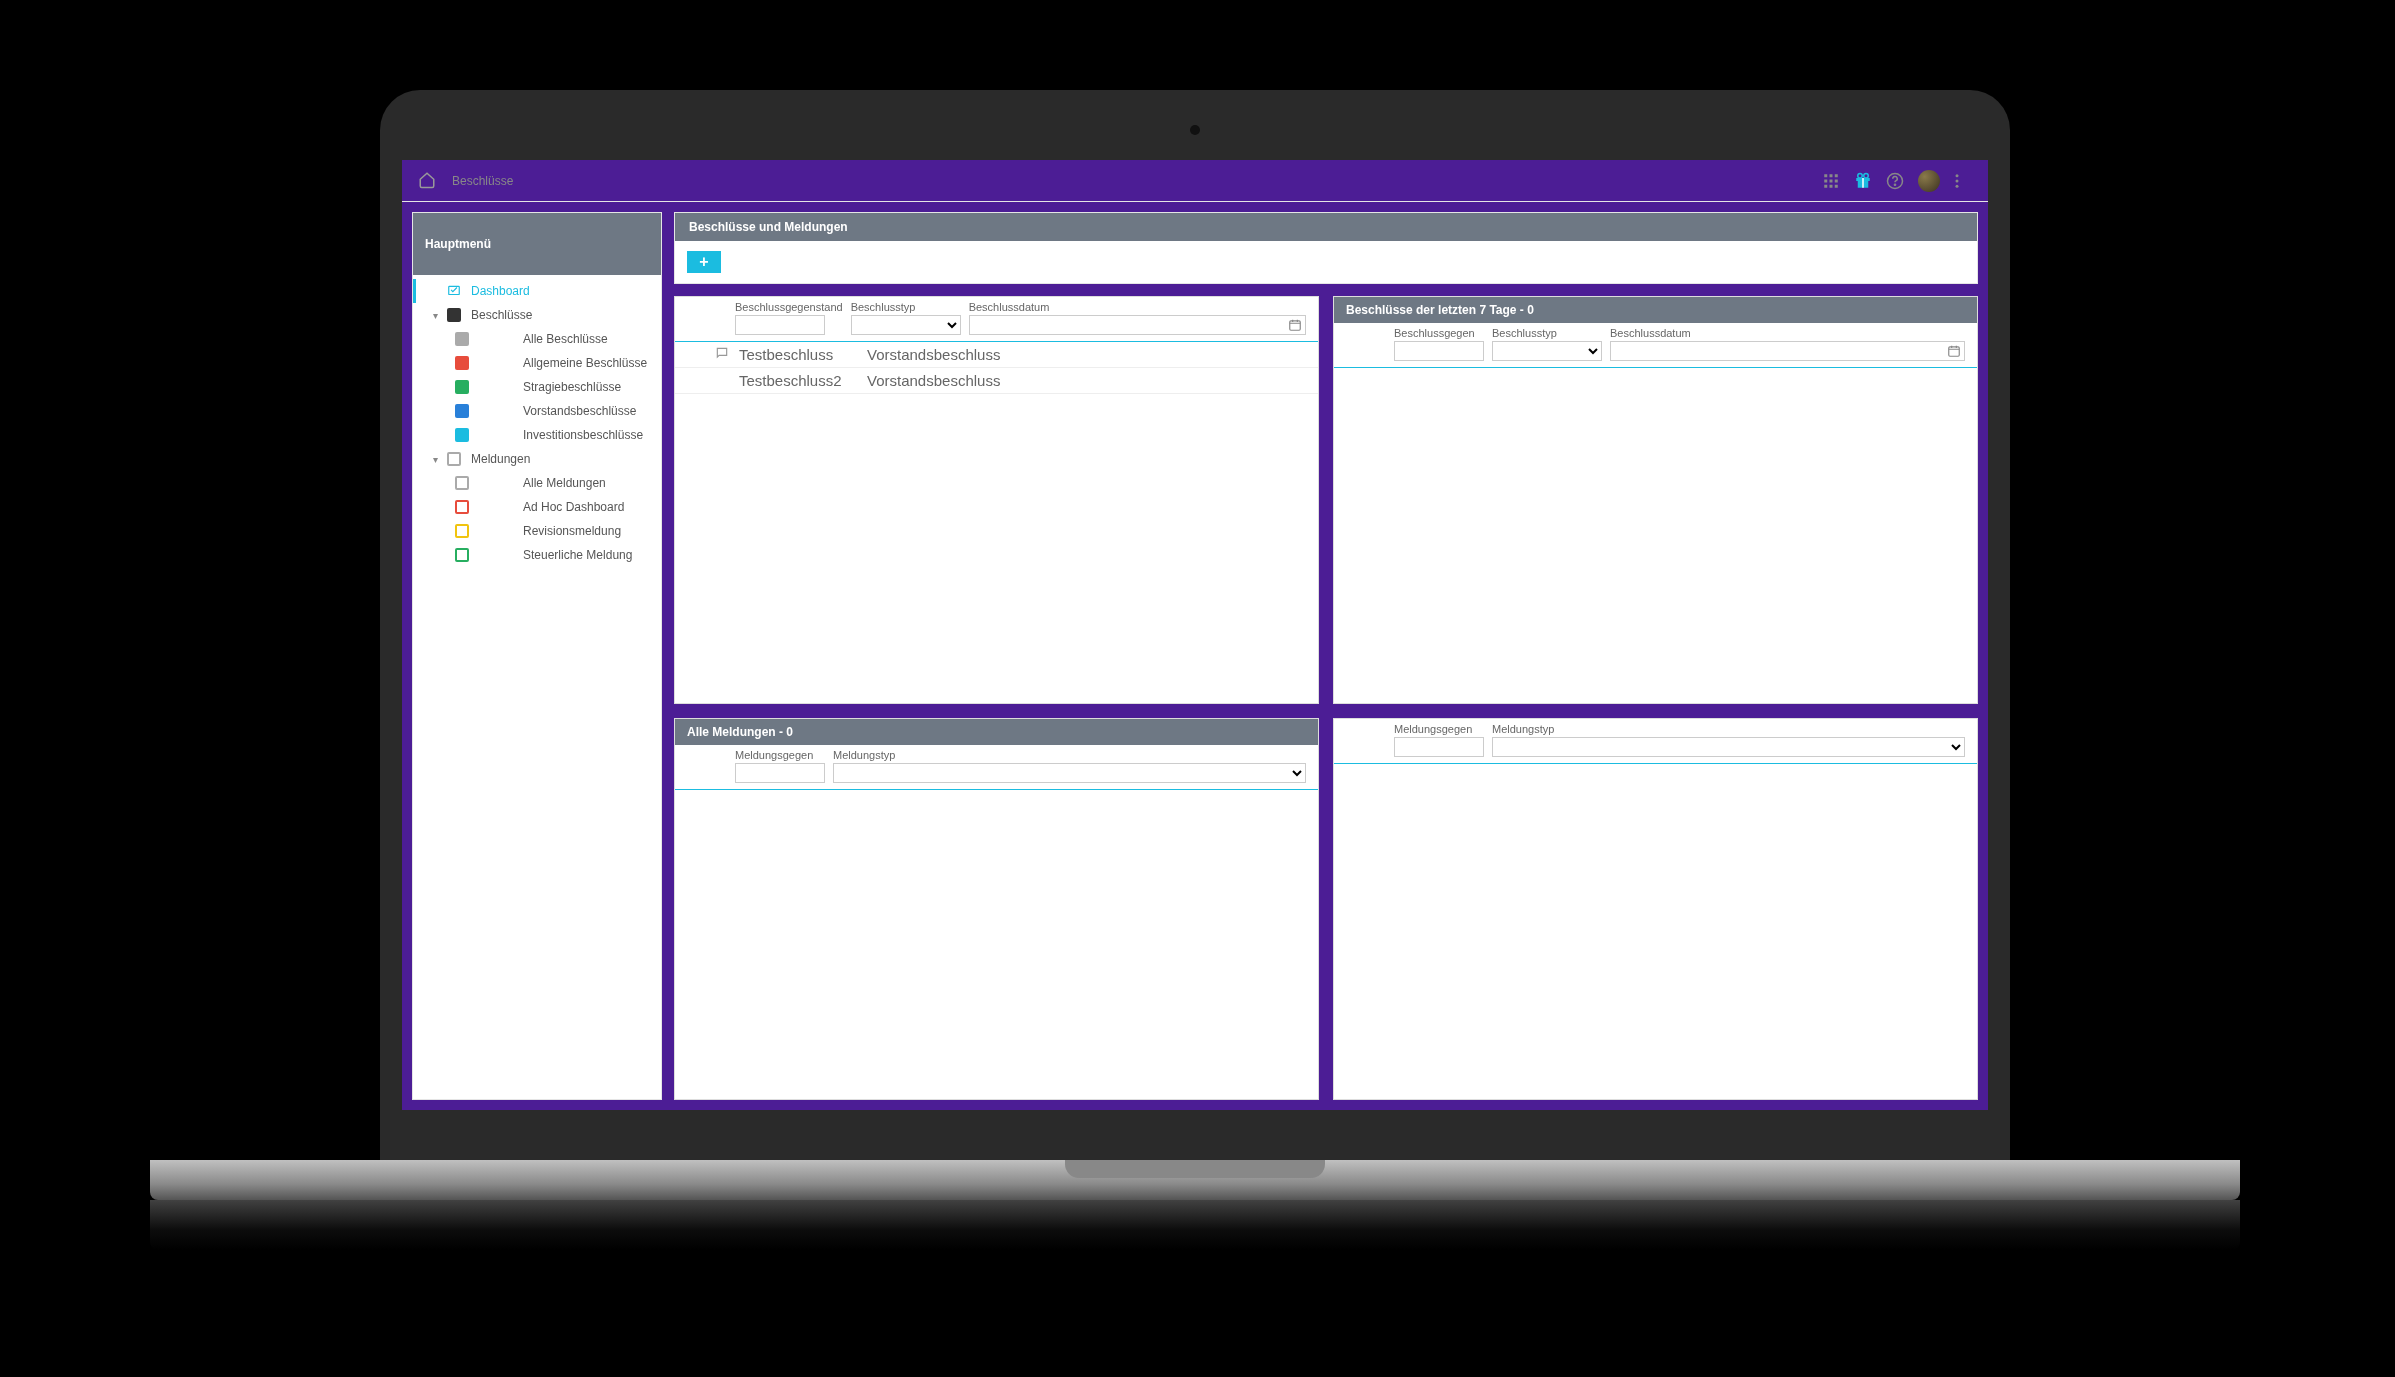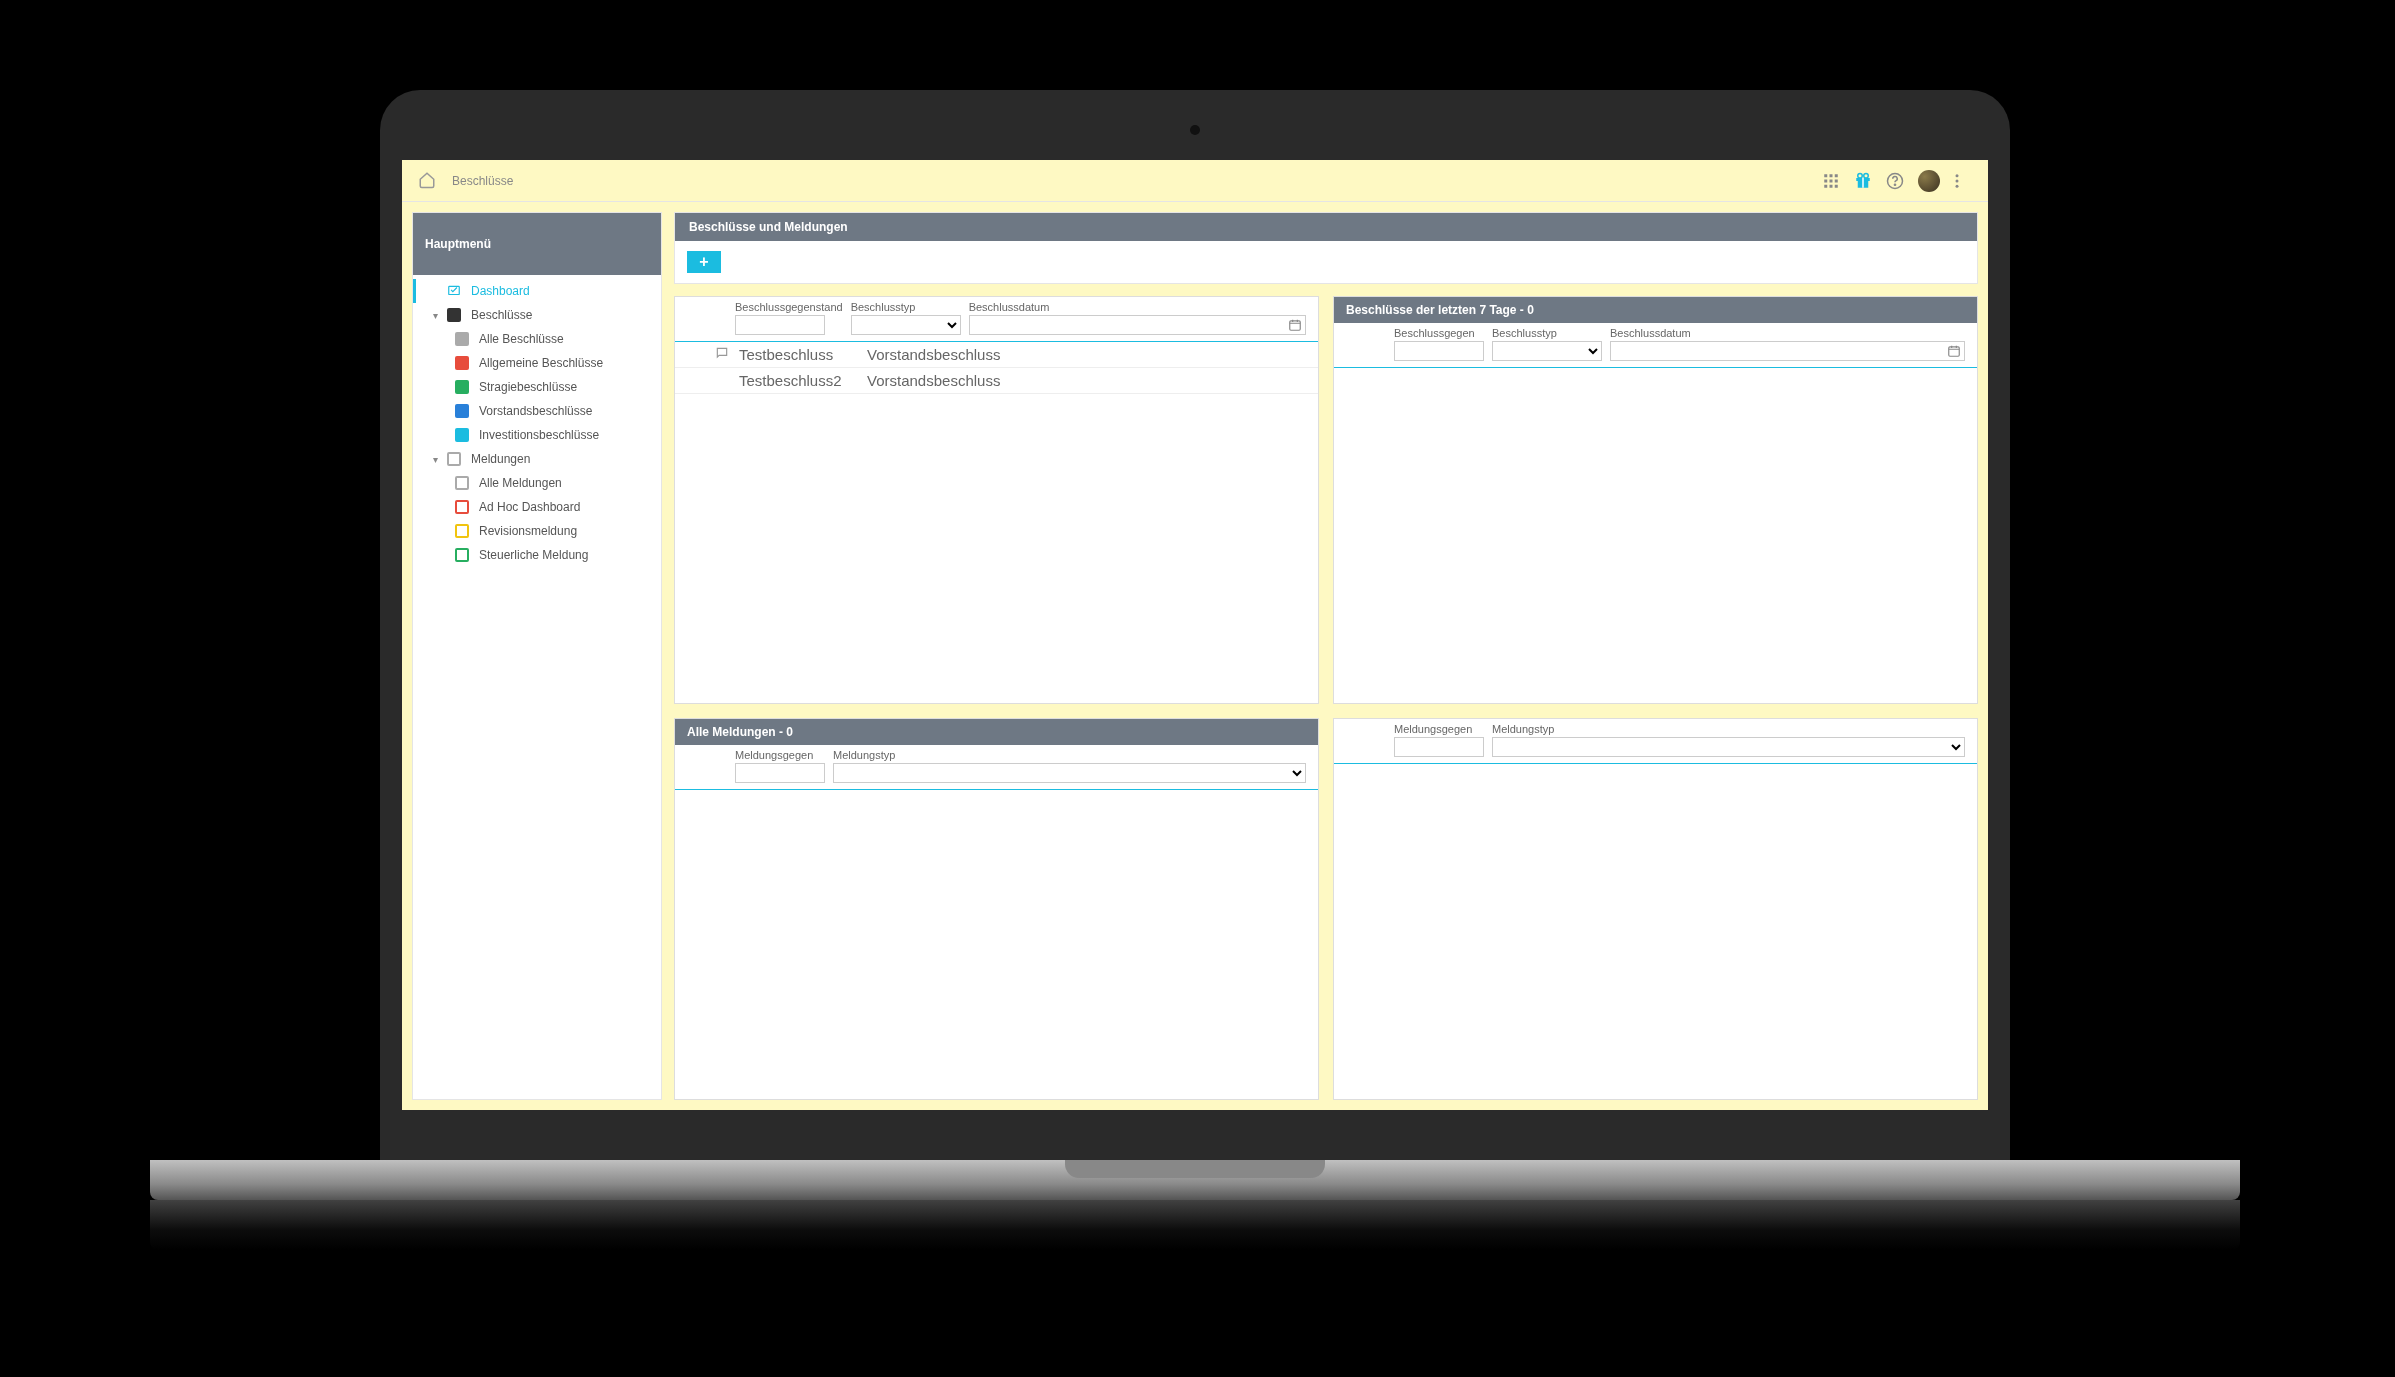--- a/index.html
+++ b/index.html
@@ -26,21 +26,21 @@
   position: absolute;
   left: 50%;
   top: 35px;
   width: 10px;
   height: 10px;
   background: #111;
   border-radius: 50%;
   transform: translateX(-50%);
 }
 .screen {
-  background: #fef9c3;
+  background: #4c1d95;
   width: 100%;
   height: 950px;
   overflow: hidden;
 }
 .laptop-base {
   position: absolute;
   left: 150px;
   top: 1160px;
   width: 2090px;
   height: 40px;
@@ -89,21 +89,21 @@
 .sidebar-header { background: #6e7884; color: #fff; padding: 24px 12px; font-size: 12px; font-weight: bold; }
 .side-tree { padding: 4px 0; }
 .side-item {
   display: flex;
   align-items: center;
   padding: 5px 8px 5px 20px;
   font-size: 12px;
   cursor: pointer;
 }
 .side-item.active { color: #1bbce0; border-left: 3px solid #1bbce0; padding-left: 17px; }
-.side-sub { padding-left: 42px; }
+.side-sub { padding-left: 42px; gap: 44px; }
 .caret { width: 10px; color: #888; font-size: 10px; margin-right: 4px; }
 .side-icon { width: 14px; height: 14px; margin-right: 10px; border-radius: 2px; flex-shrink: 0; display: inline-flex; align-items: center; justify-content: center; }
 .sq-gray { background: #aaa; }
 .sq-black { background: #333; }
 .sq-red { background: #e74c3c; }
 .sq-green { background: #27ae60; }
 .sq-blue { background: #2980d9; }
 .sq-cyan { background: #1bbce0; }
 .clip-gray { border: 2px solid #aaa; background: transparent; }
 .clip-red { border: 2px solid #e74c3c; background: transparent; }

